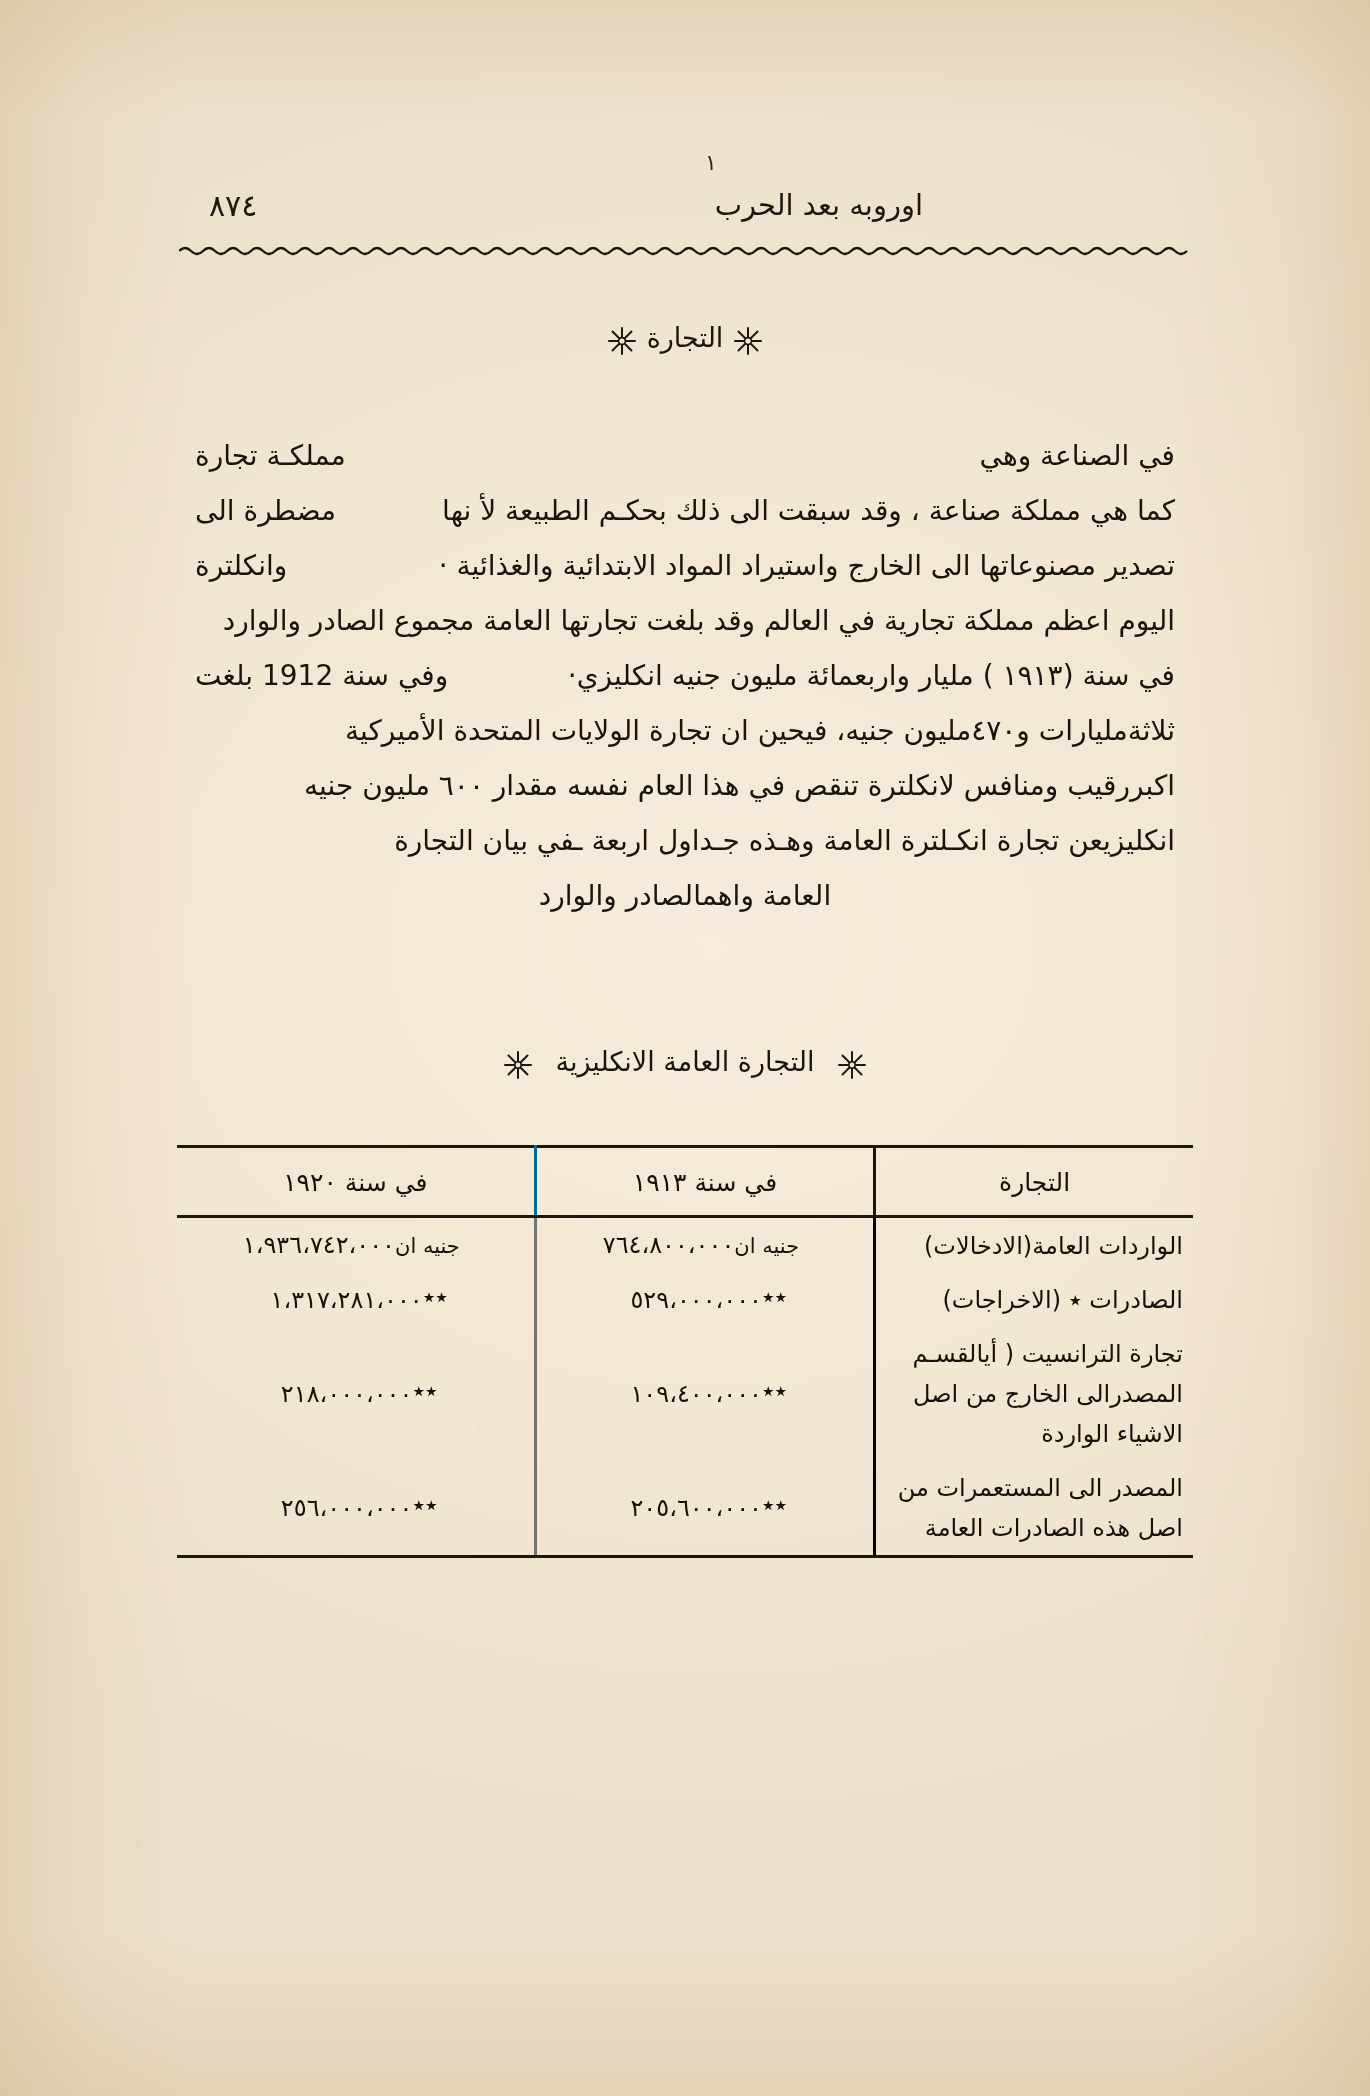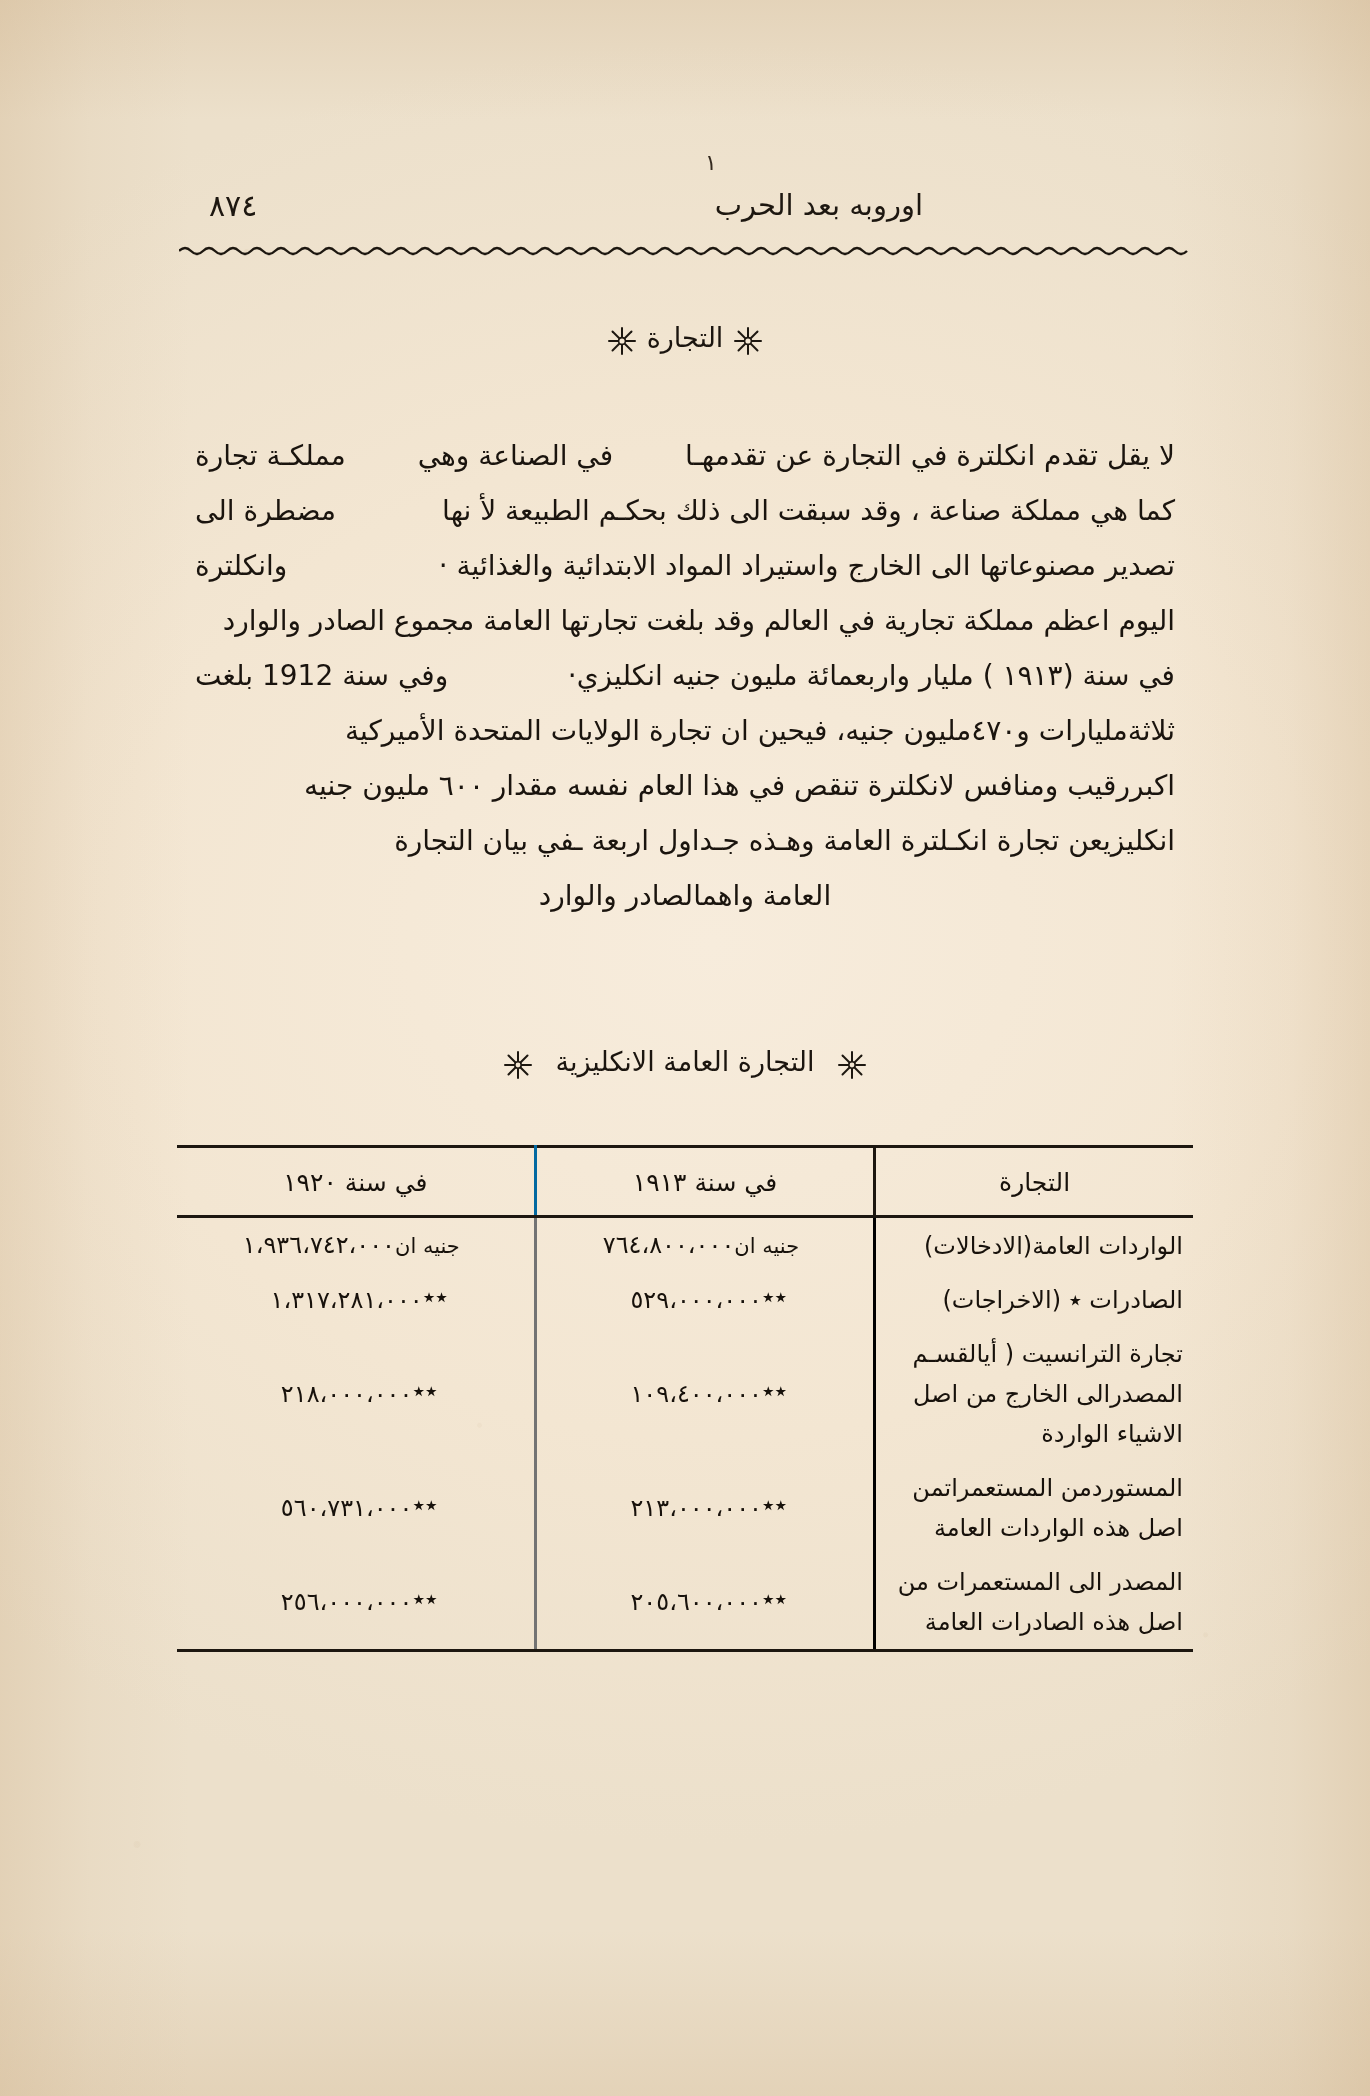--- a/index.html
+++ b/index.html
@@ -285,21 +285,20 @@
           <line x1="5.5" y1="5.5" x2="24.5" y2="24.5"></line>
           <line x1="24.5" y1="5.5" x2="5.5" y2="24.5"></line>
         </g>
         <circle cx="15" cy="15" r="3.4" fill="#f3e6d2" stroke="#1d1710" stroke-width="1.6"></circle>
       </svg>
     </span>
   </div>
 
   <div class="body-block" id="body-block">
       <div class="pline justify">
-        <span>لا يقل تقدم انكلترة في التجارة عن تقدمهـا</span>
         <span>في الصناعة وهي</span>
         <span>مملكـة تجارة</span>
       </div>
       <div class="pline justify">
         <span>كما هي مملكة  صناعة ، وقد  سبقت الى  ذلك بحكـم الطبيعة لأ نها</span>
         <span>مضطرة الى</span>
       </div>
       <div class="pline justify">
         <span>تصدير مصنوعاتها الى الخارج  واستيراد المواد الابتدائية  والغذائية ·</span>
         <span>وانكلترة</span>
@@ -392,32 +391,20 @@
             </td>
             <td class="c-1913">
               <div><span class="ditto">٭٭</span><span class="num">&nbsp;١٠٩،٤٠٠،٠٠٠</span></div>
             </td>
             <td class="c-1920">
               <div><span class="ditto">٭٭</span><span class="num">&nbsp;٢١٨،٠٠٠،٠٠٠</span></div>
             </td>
           </tr>
           <tr>
             <td class="c-label">
-              <div>المستوردمن المستعمراتمن</div>
-              <div>اصل هذه الواردات العامة</div>
-            </td>
-            <td class="c-1913">
-              <div><span class="ditto">٭٭</span><span class="num">&nbsp;٢١٣،٠٠٠،٠٠٠</span></div>
-            </td>
-            <td class="c-1920">
-              <div><span class="ditto">٭٭</span><span class="num">&nbsp;٥٦٠،٧٣١،٠٠٠</span></div>
-            </td>
-          </tr>
-          <tr>
-            <td class="c-label">
               <div>المصدر الى المستعمرات  من</div>
               <div>اصل هذه الصادرات العامة</div>
             </td>
             <td class="c-1913">
               <div><span class="ditto">٭٭</span><span class="num">&nbsp;٢٠٥،٦٠٠،٠٠٠</span></div>
             </td>
             <td class="c-1920">
               <div><span class="ditto">٭٭</span><span class="num">&nbsp;٢٥٦،٠٠٠،٠٠٠</span></div>
             </td>
           </tr>

